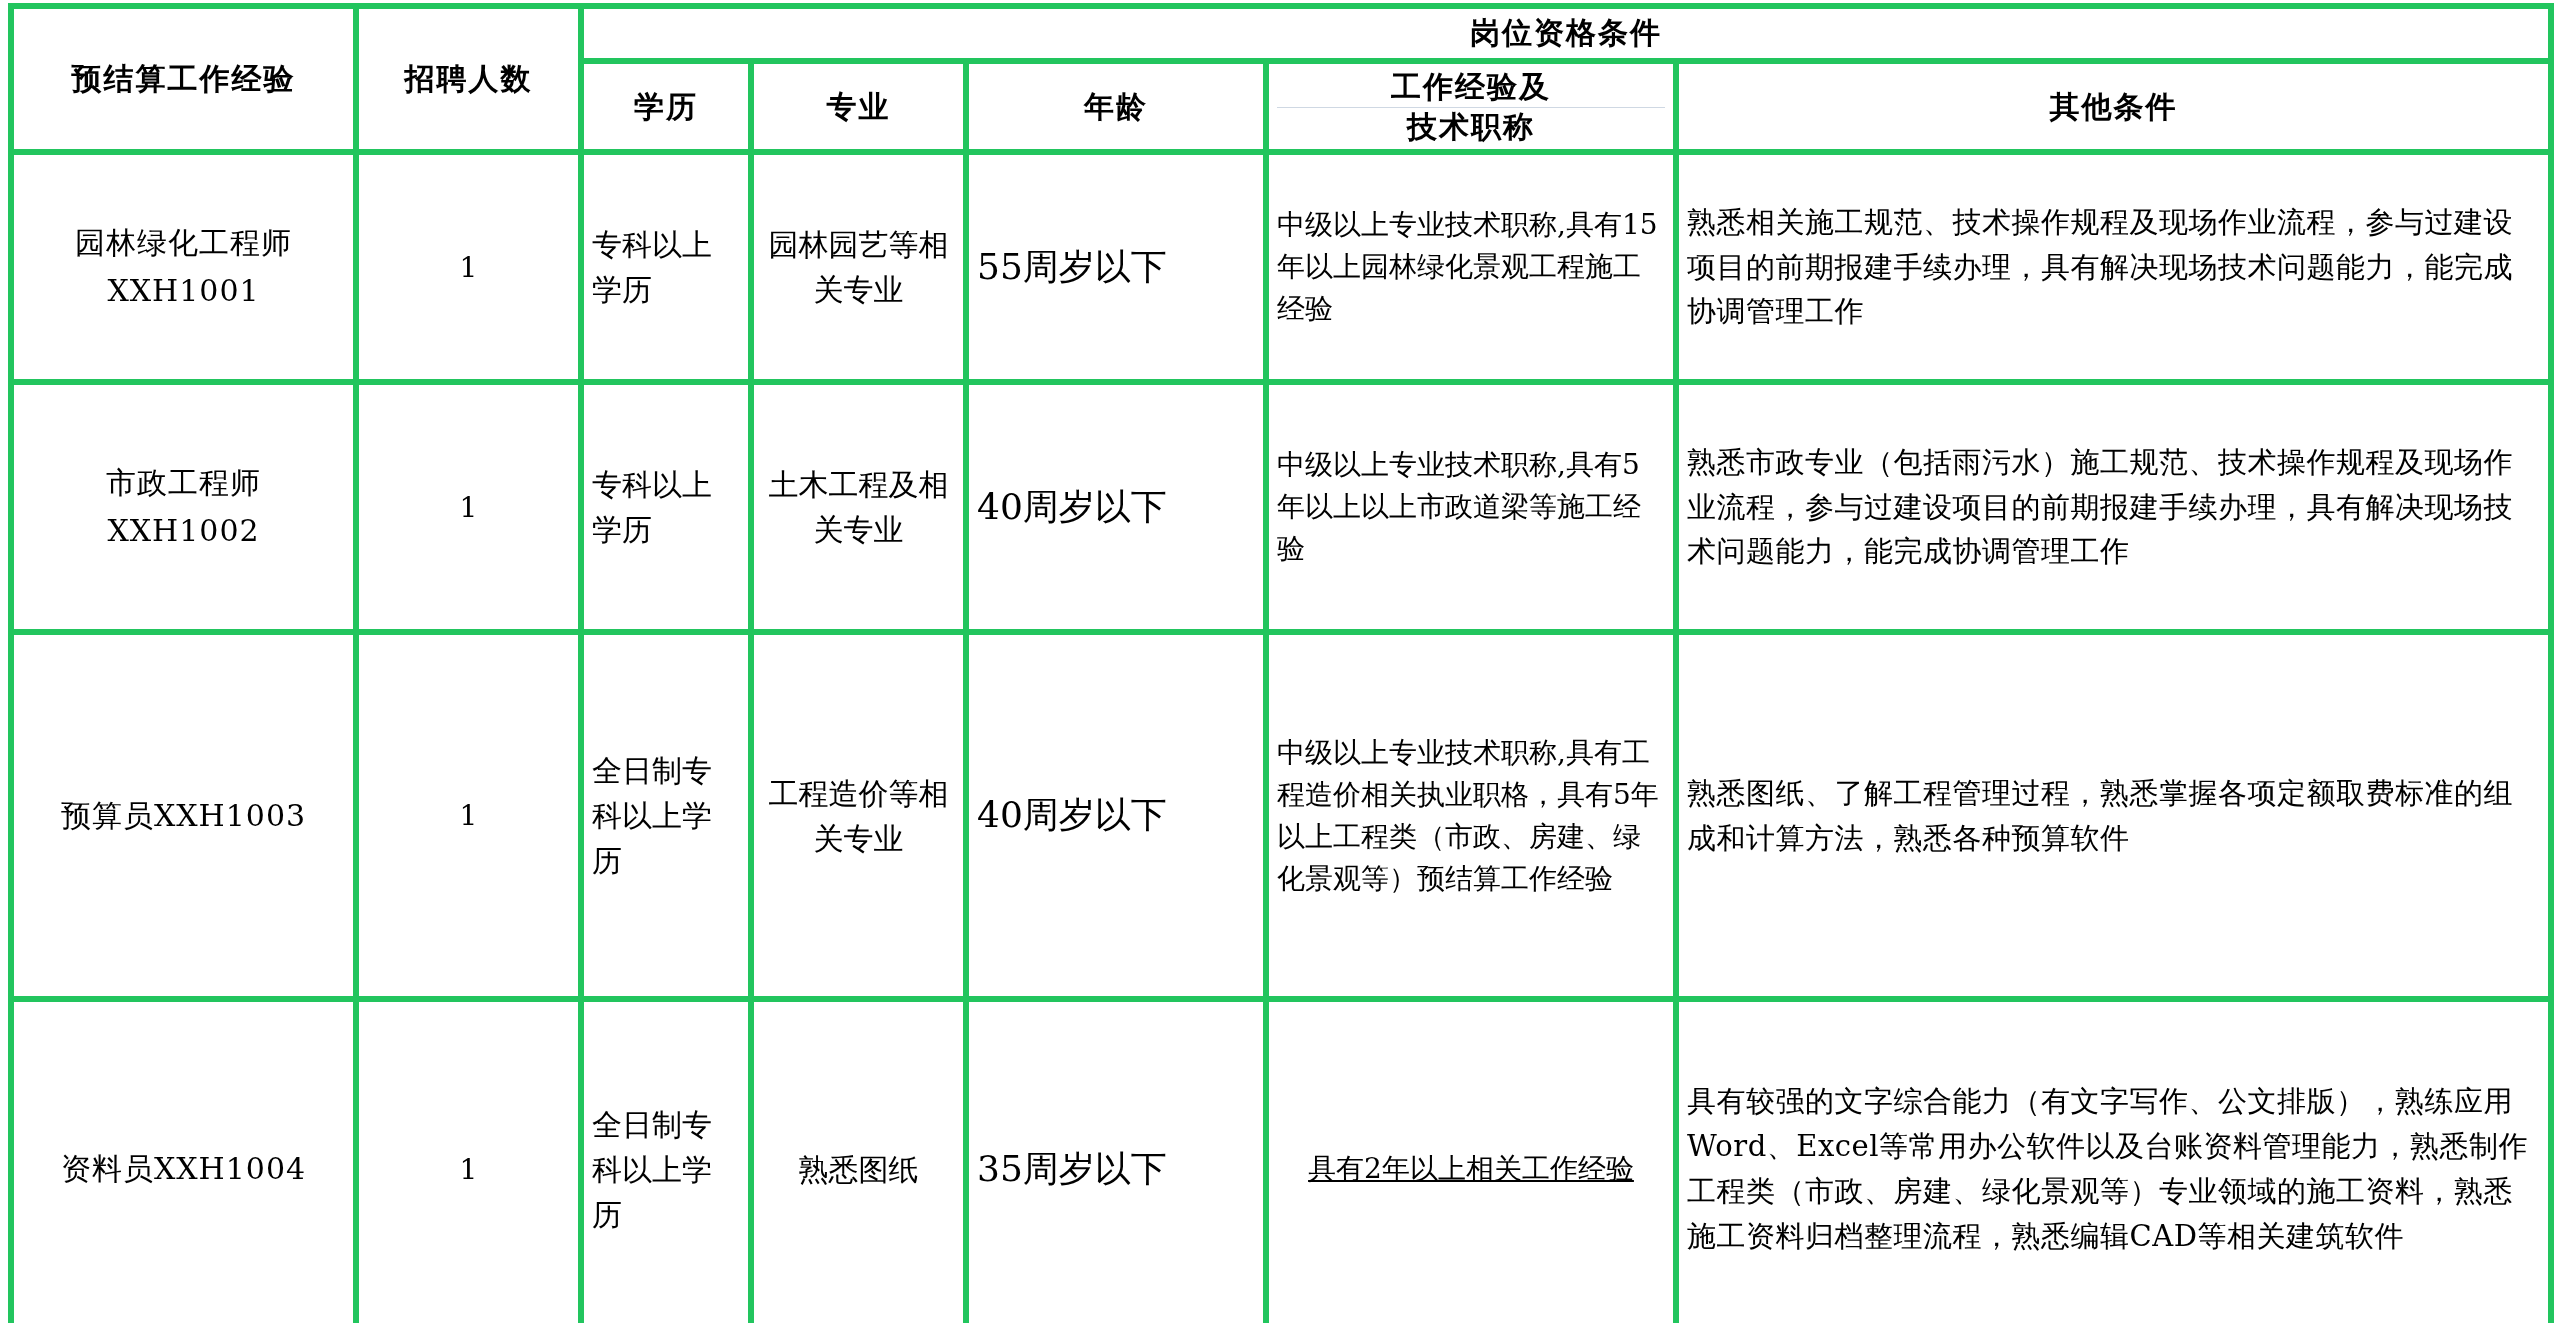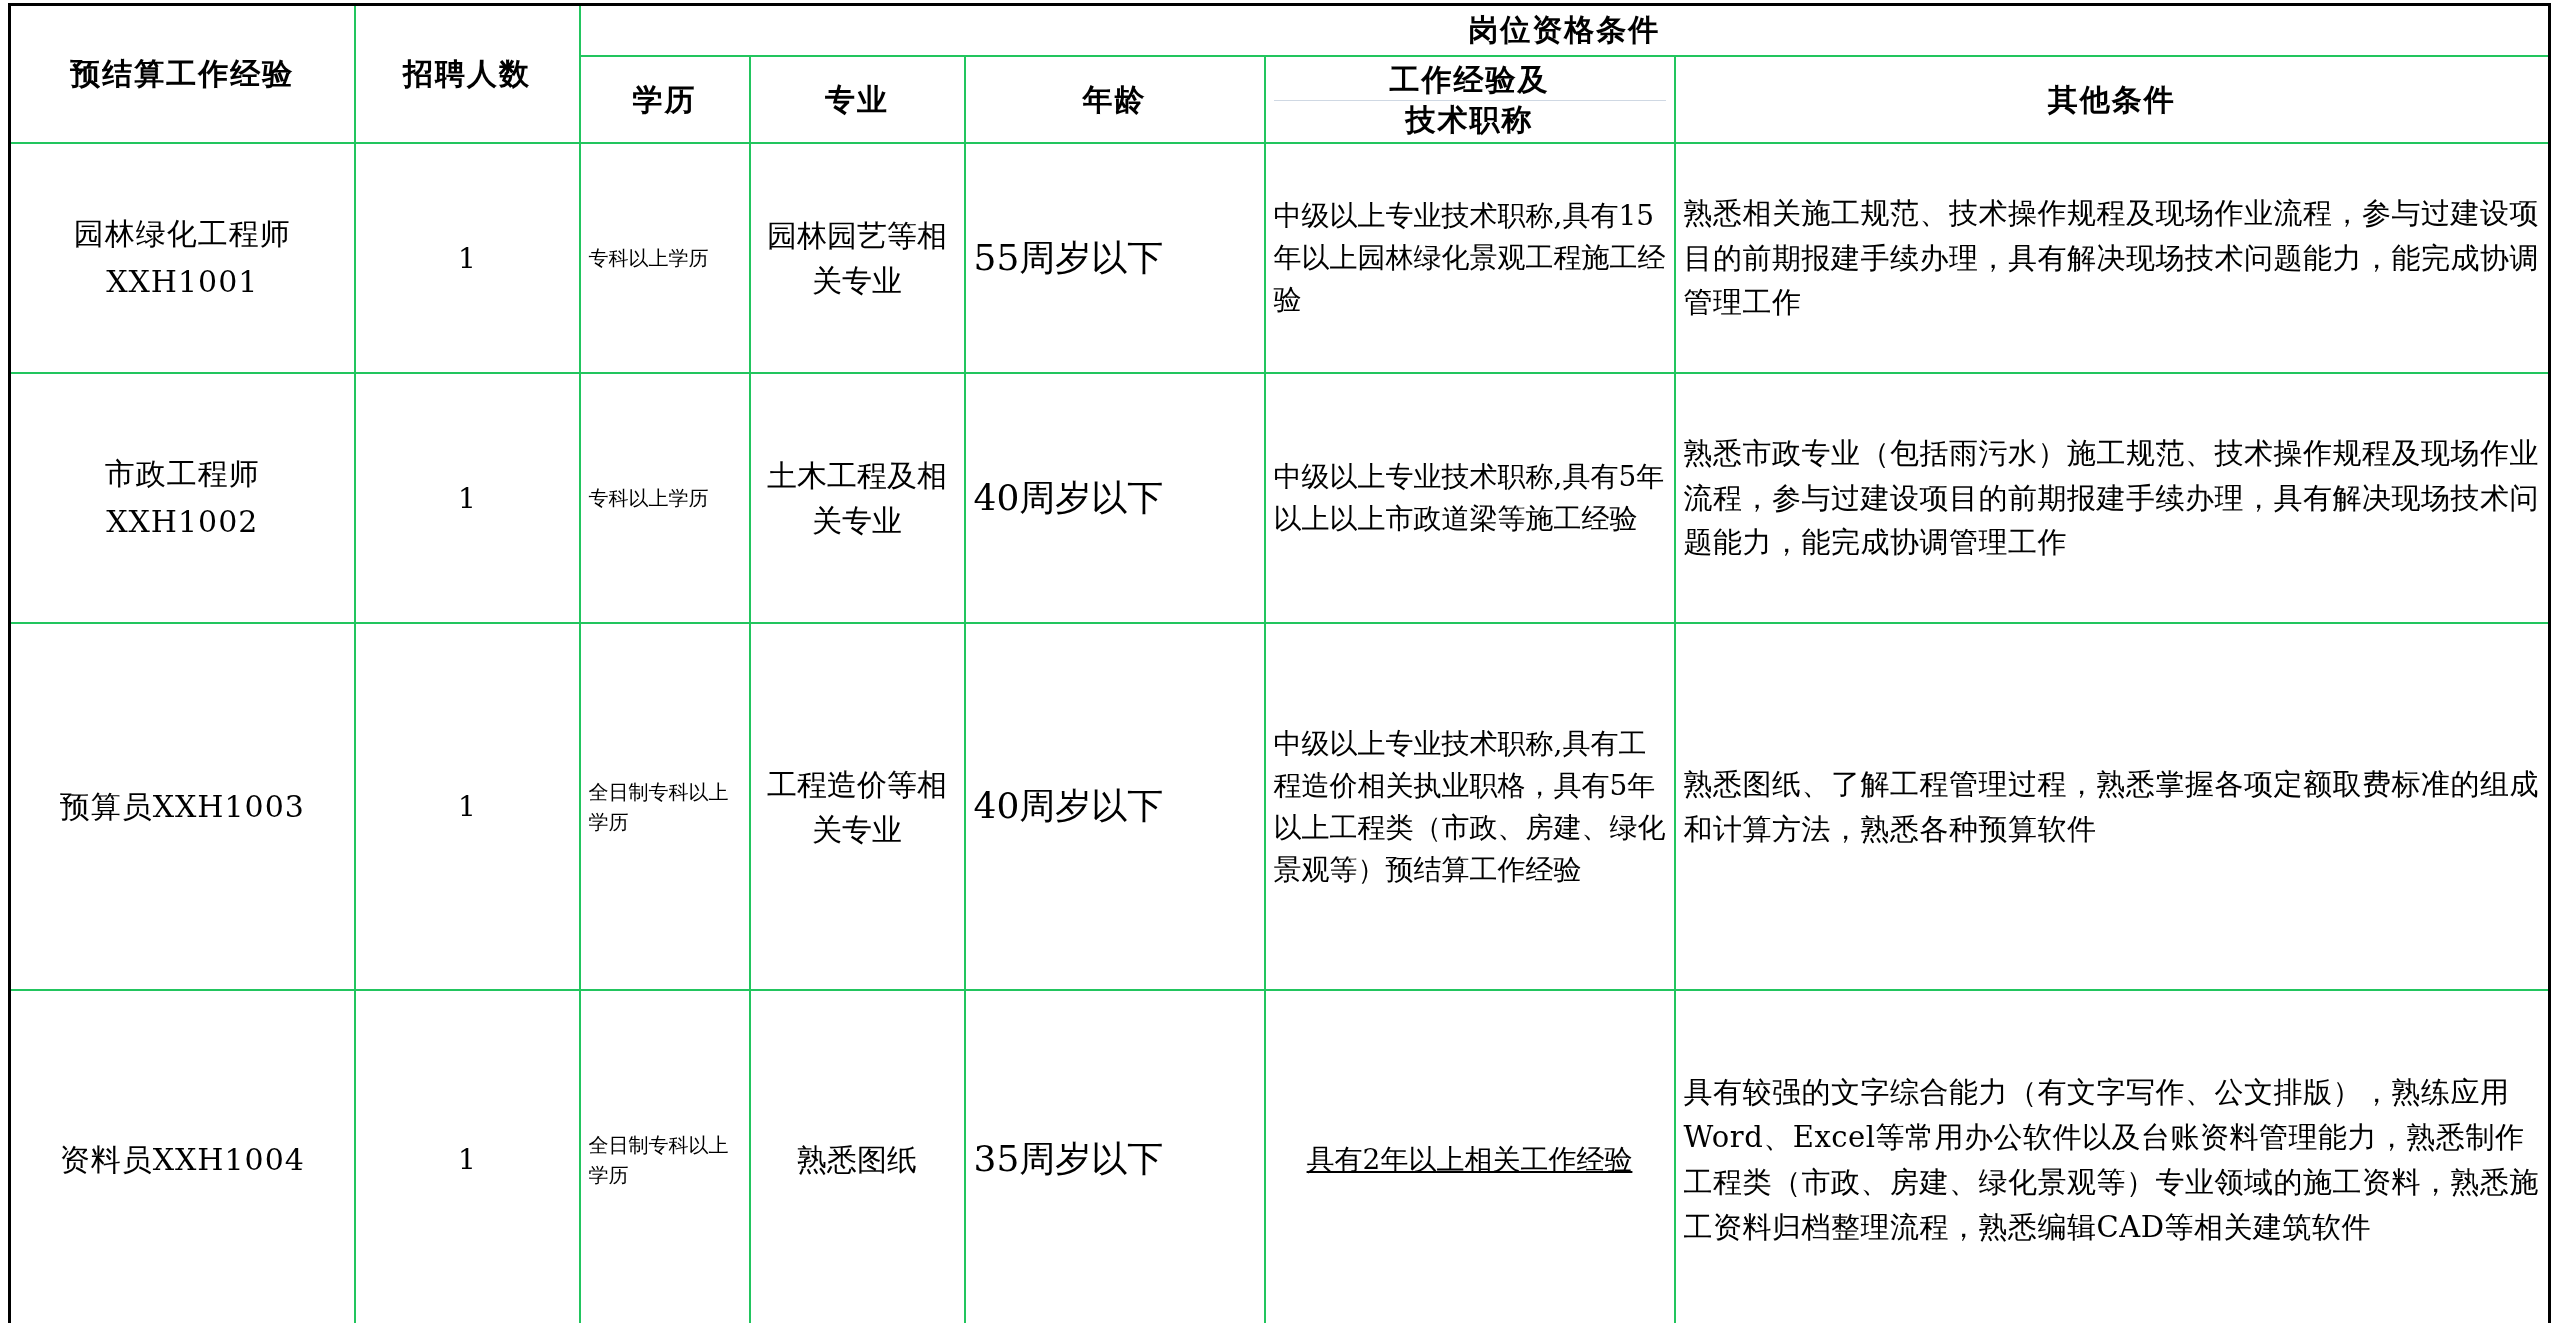--- a/index.html
+++ b/index.html
@@ -21,21 +21,21 @@
     box-sizing: border-box;
     padding: 3px 6px 0 8px;
   }
   table.recruit {
     border-collapse: collapse;
     table-layout: fixed;
     width: 2540px;
     border: 3px solid #000;
   }
   table.recruit td, table.recruit th {
-    border: 2px solid #22c55e;
+    border: 6px solid #22c55e;
     vertical-align: middle;
     padding: 4px 8px;
     box-sizing: border-box;
   }
   
   .hdr {
     text-align: center;
     font-weight: bold;
     font-size: 30px;
     letter-spacing: 2px;
@@ -68,21 +68,21 @@
     font-size: 30px;
     line-height: 1.6;
     letter-spacing: 1px;
   }
   .cell-num {
     text-align: center;
     font-size: 28px;
   }
   .cell-edu {
     text-align: left;
-    font-size: 20px;
+    font-size: 30px;
     line-height: 1.5;
     letter-spacing: 0px;
     padding-left: 6px;
     padding-right: 2px;
   }
   .cell-major {
     text-align: center;
     font-size: 30px;
     line-height: 1.5;
     padding-left: 8px;

